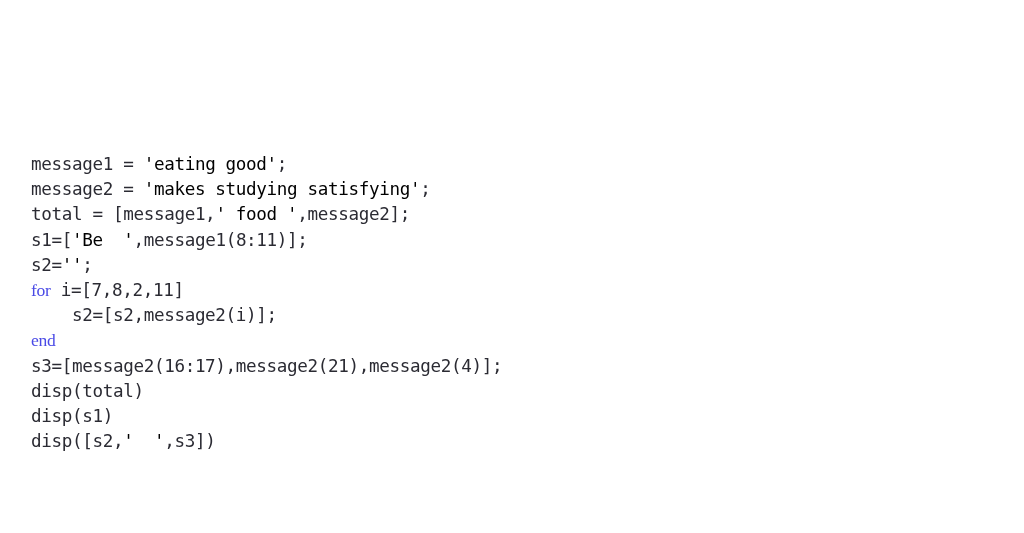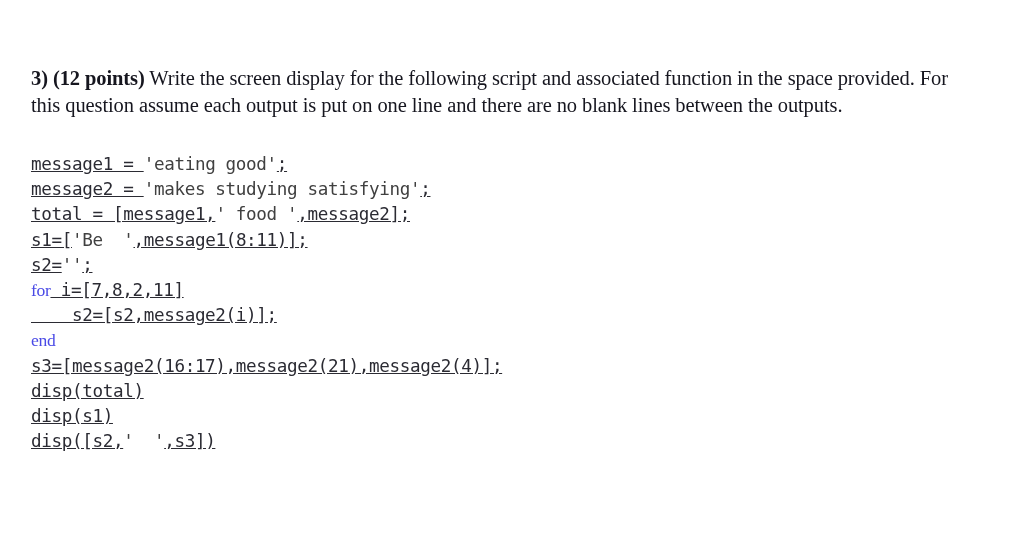--- a/index.html
+++ b/index.html
@@ -54,28 +54,25 @@
     line-height: 25.2px;
     letter-spacing: -0.35px;
     color: #2b2b33;
     white-space: pre;
     text-align: left;
   }
   .code-line {
     white-space: pre;
     min-height: 25.2px;
   }
-  .tok-str   { color: #404040; }
+  .tok-str   { color: #000000; }
   .tok-kw    { color: #4a4ae6; font-family: Liberation Serif, serif; }
-  .tok-plain { color: #2b2b33; text-decoration: underline; }
+  .tok-plain { color: #2b2b33; }
 </style>
 </head>
 <body>
 
 <div id="page">
 
-  <p class="question-block">
-    <span class="q-number">3) (12 points)</span><span class="q-body"> Write the screen display for the following script and associated function in the space provided.  For this question assume each output is put on one line and there are no blank lines between the outputs.</span>
-  </p>
 
   <div class="code-block" id="code-root"><div class="code-line"><span class="tok-plain">message1 = </span><span class="tok-str">'eating good'</span><span class="tok-plain">;</span></div><div class="code-line"><span class="tok-plain">message2 = </span><span class="tok-str">'makes studying satisfying'</span><span class="tok-plain">;</span></div><div class="code-line"><span class="tok-plain">total = [message1,</span><span class="tok-str">' food '</span><span class="tok-plain">,message2];</span></div><div class="code-line"><span class="tok-plain">s1=[</span><span class="tok-str">'Be  '</span><span class="tok-plain">,message1(8:11)];</span></div><div class="code-line"><span class="tok-plain">s2=</span><span class="tok-str">''</span><span class="tok-plain">;</span></div><div class="code-line"><span class="tok-kw">for</span><span class="tok-plain"> i=[7,8,2,11]</span></div><div class="code-line"><span class="tok-plain">    s2=[s2,message2(i)];</span></div><div class="code-line"><span class="tok-kw">end</span></div><div class="code-line"><span class="tok-plain">s3=[message2(16:17),message2(21),message2(4)];</span></div><div class="code-line"><span class="tok-plain">disp(total)</span></div><div class="code-line"><span class="tok-plain">disp(s1)</span></div><div class="code-line"><span class="tok-plain">disp([s2,</span><span class="tok-str">'  '</span><span class="tok-plain">,s3])</span></div></div>
 
 </div>
 
 </body></html>

